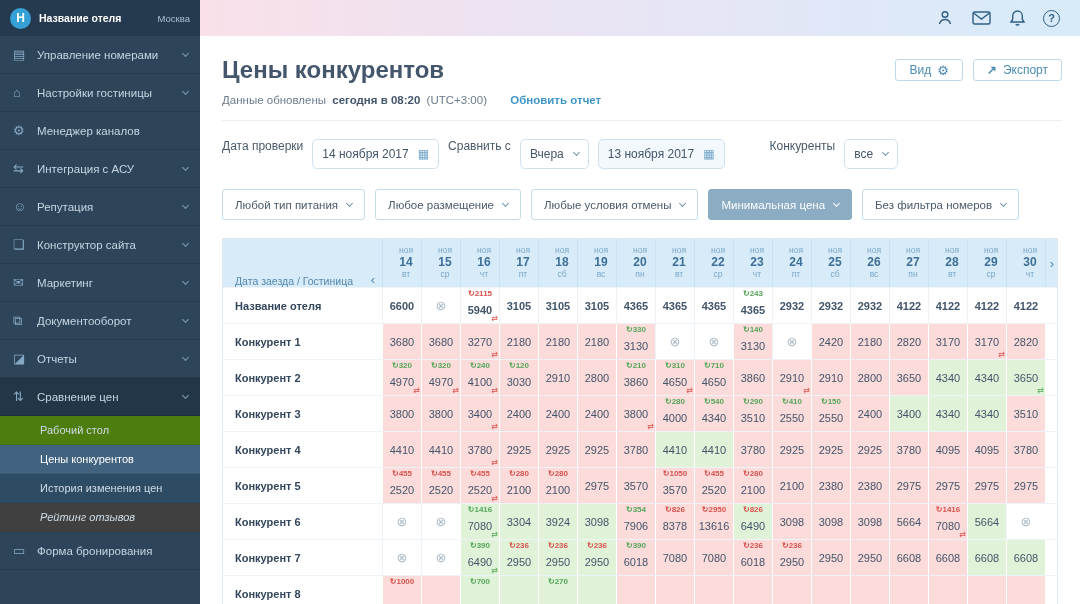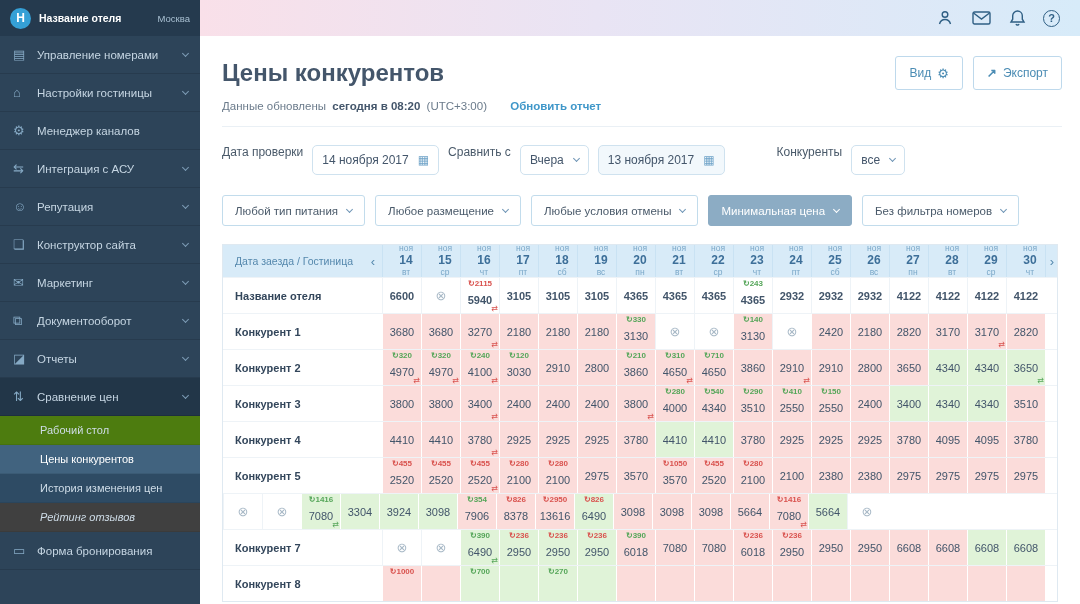--- a/index.html
+++ b/index.html
@@ -36,50 +36,50 @@
     gap:16px; padding-right:20px;
     background:linear-gradient(90deg,#f9e0e9 0%,#e9e4f4 45%,#d7ebf9 100%); }
   .tb-ic { width:20px; height:20px; display:flex; align-items:center; justify-content:center;
     color:#2f5f84; cursor:pointer; }
   .tb-ic.help { width:17px; height:17px; border:1.5px solid #2f5f84; border-radius:50%;
     font-size:11px; font-weight:bold; }
   .content { flex:1; overflow:hidden; padding:0 18px 0 22px; }
   .title-row { margin-top:20px; display:flex; justify-content:space-between; align-items:center; }
   h1 { margin:0; font-size:24px; font-weight:600; color:#44566b; }
   .hdr-btns { display:flex; gap:10px; }
-  .btn { height:34px; padding:0 13px; border:1px solid #bed9ec; border-radius:3px; background:#fff;
+  .btn { height:22px; padding:0 13px; border:1px solid #bed9ec; border-radius:3px; background:#fff;
     color:#4b8cb4; font-size:12px; display:inline-flex; align-items:center; gap:6px; cursor:pointer;
     font-family:inherit; }
   .btn .gear { font-size:13px; }
   .btn .exp { font-size:12px; font-weight:bold; }
   .updated-row { margin-top:10px; padding-bottom:14px; border-bottom:1px solid #eaf0f5;
     font-size:11.5px; color:#6b7b8b; }
   .updated-row b { color:#44566b; margin:0 3px; }
   .link { color:#3f97c9; cursor:pointer; margin-left:20px; text-decoration:none;font-weight:bold; }
   .filter-row { margin-top:18px; display:flex; align-items:flex-start; gap:9px; }
   .f-label { font-size:12px; color:#4a5a6a; }
-  .f-label.comp { margin-left:14px;padding-left:29px; }
+  .f-label.comp { margin-left:7px;padding-left:29px; }
   .inp { height:30px; border:1px solid #cfe2ef; border-radius:5px; background:#fff;
     display:inline-flex; align-items:center; padding:0 9px; font-size:12px; color:#44566b; cursor:pointer; }
   .inp .cal { margin-left:9px; color:#6fa3c8; font-size:12px; }
   .inp .chev { margin-left:10px; color:#6f95b5; }
   .inp.muted { background:#f2f8fc; }
   .chips-row { margin-top:20px; display:flex; gap:10px; }
   .chip { height:31px; border:1px solid #c2dcec; border-radius:3px; background:#fff; padding:0 12px;
     font-size:11.5px; color:#4a5a6a; display:inline-flex; align-items:center; gap:9px; cursor:pointer; }
   .chip .chev { color:#6f95b5; }
   .chip.active { background:#8cacc4; border-color:#8cacc4; color:#fff; }
   .chip.active .chev { color:#fff; }
   
   .tbl { margin-top:18px; border:1px solid #dfe9f1; width:836px; }
   .t-head { display:flex; background:#d8ebf8; }
-  .corner { width:159px; flex-shrink:0; display:flex; align-items:center; justify-content:space-between;
+  .corner { width:159px; flex-shrink:0; display:flex; align-items:flex-end; justify-content:space-between;
     padding:0 7px 0 12px; font-size:10.5px; color:#5588ad; }
   .h-arr { font-size:13px; cursor:pointer; color:#5588ad; }
-  .h-col { width:39px; height:32px; flex-shrink:0; display:flex; flex-direction:column; align-items:center;
+  .h-col { width:39px; height:48px; flex-shrink:0; display:flex; flex-direction:column; align-items:center;
     justify-content:center; border-left:1px solid #c9e2f3; line-height:1.15;padding-left:8px; }
   .h-col .m { font-size:8.5px; color:#79a7c8; }
   .h-col .d { font-size:12px; font-weight:bold; color:#3d6f99; }
   .h-col .w { font-size:8.5px; color:#79a7c8; }
   .arr-col { width:13px; flex-shrink:0; display:flex; align-items:center; justify-content:center;
     border-left:1px solid #c9e2f3; color:#5588ad; font-size:13px; cursor:pointer; }
   .t-row { display:flex; border-top:1px solid #eef3f7; background:#fff; }
   .r-label { width:159px; flex-shrink:0; display:flex; align-items:center; padding-left:12px;
     font-size:11px; font-weight:bold; color:#33465b; }
   .cell { width:39px; height:35px; flex-shrink:0; position:relative; display:flex; align-items:center;
@@ -707,20 +707,21 @@
               <span class="num">2975</span>
             </div>
             <div class="cell bg-p">
               <span class="num">2975</span>
             </div>
             <div class="cell bg-p">
               <span class="num">2975</span>
             </div>
           </div>
           <div class="t-row">
+            <div class="r-label">Конкурент 6</div>
             <div class="cell bg-w">
               <span class="x">⊗</span>
             </div>
             <div class="cell bg-w">
               <span class="x">⊗</span>
             </div>
             <div class="cell bg-g has-a">
               <span class="ann g">↻1416</span>
               <span class="num">7080</span>
               <span class="flag g">⇄</span>

